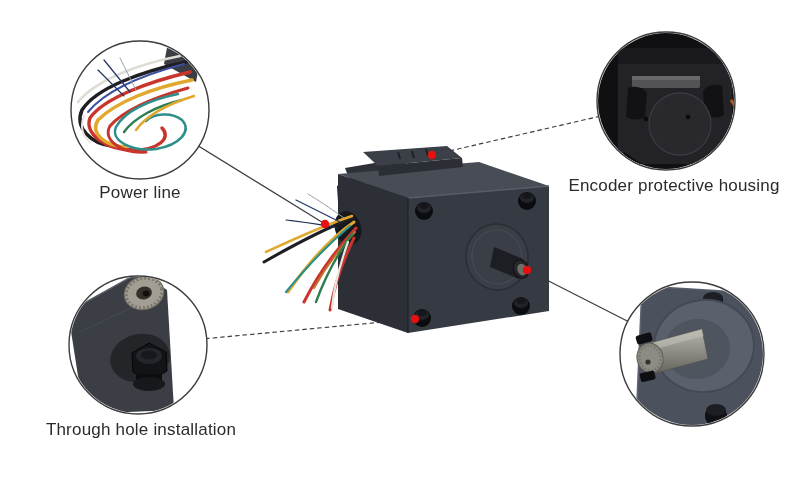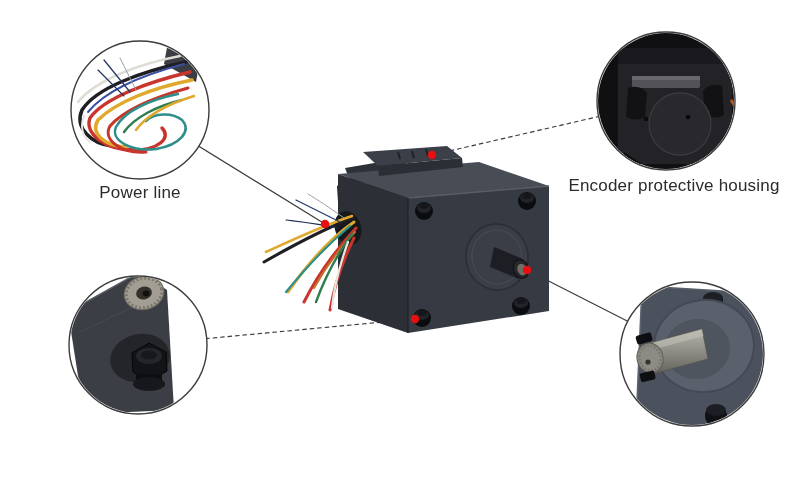--- a/index.html
+++ b/index.html
@@ -226,13 +226,14 @@
     <g id="marker-dots">
         <circle cx="325" cy="224" r="4.2" class="marker-dot"></circle>
         <circle cx="432" cy="155" r="4.2" class="marker-dot"></circle>
         <circle cx="415" cy="319" r="4.2" class="marker-dot"></circle>
         <circle cx="527" cy="270" r="4.2" class="marker-dot"></circle>
       </g>
   </svg>
 
   <div class="callout-label" id="label-encoder">Encoder protective housing</div>
   <div class="callout-label" id="label-power-line">Power line</div>
+  <div class="callout-label" id="label-through-hole">Through hole installation</div>
 </div>
 
 </body></html>

